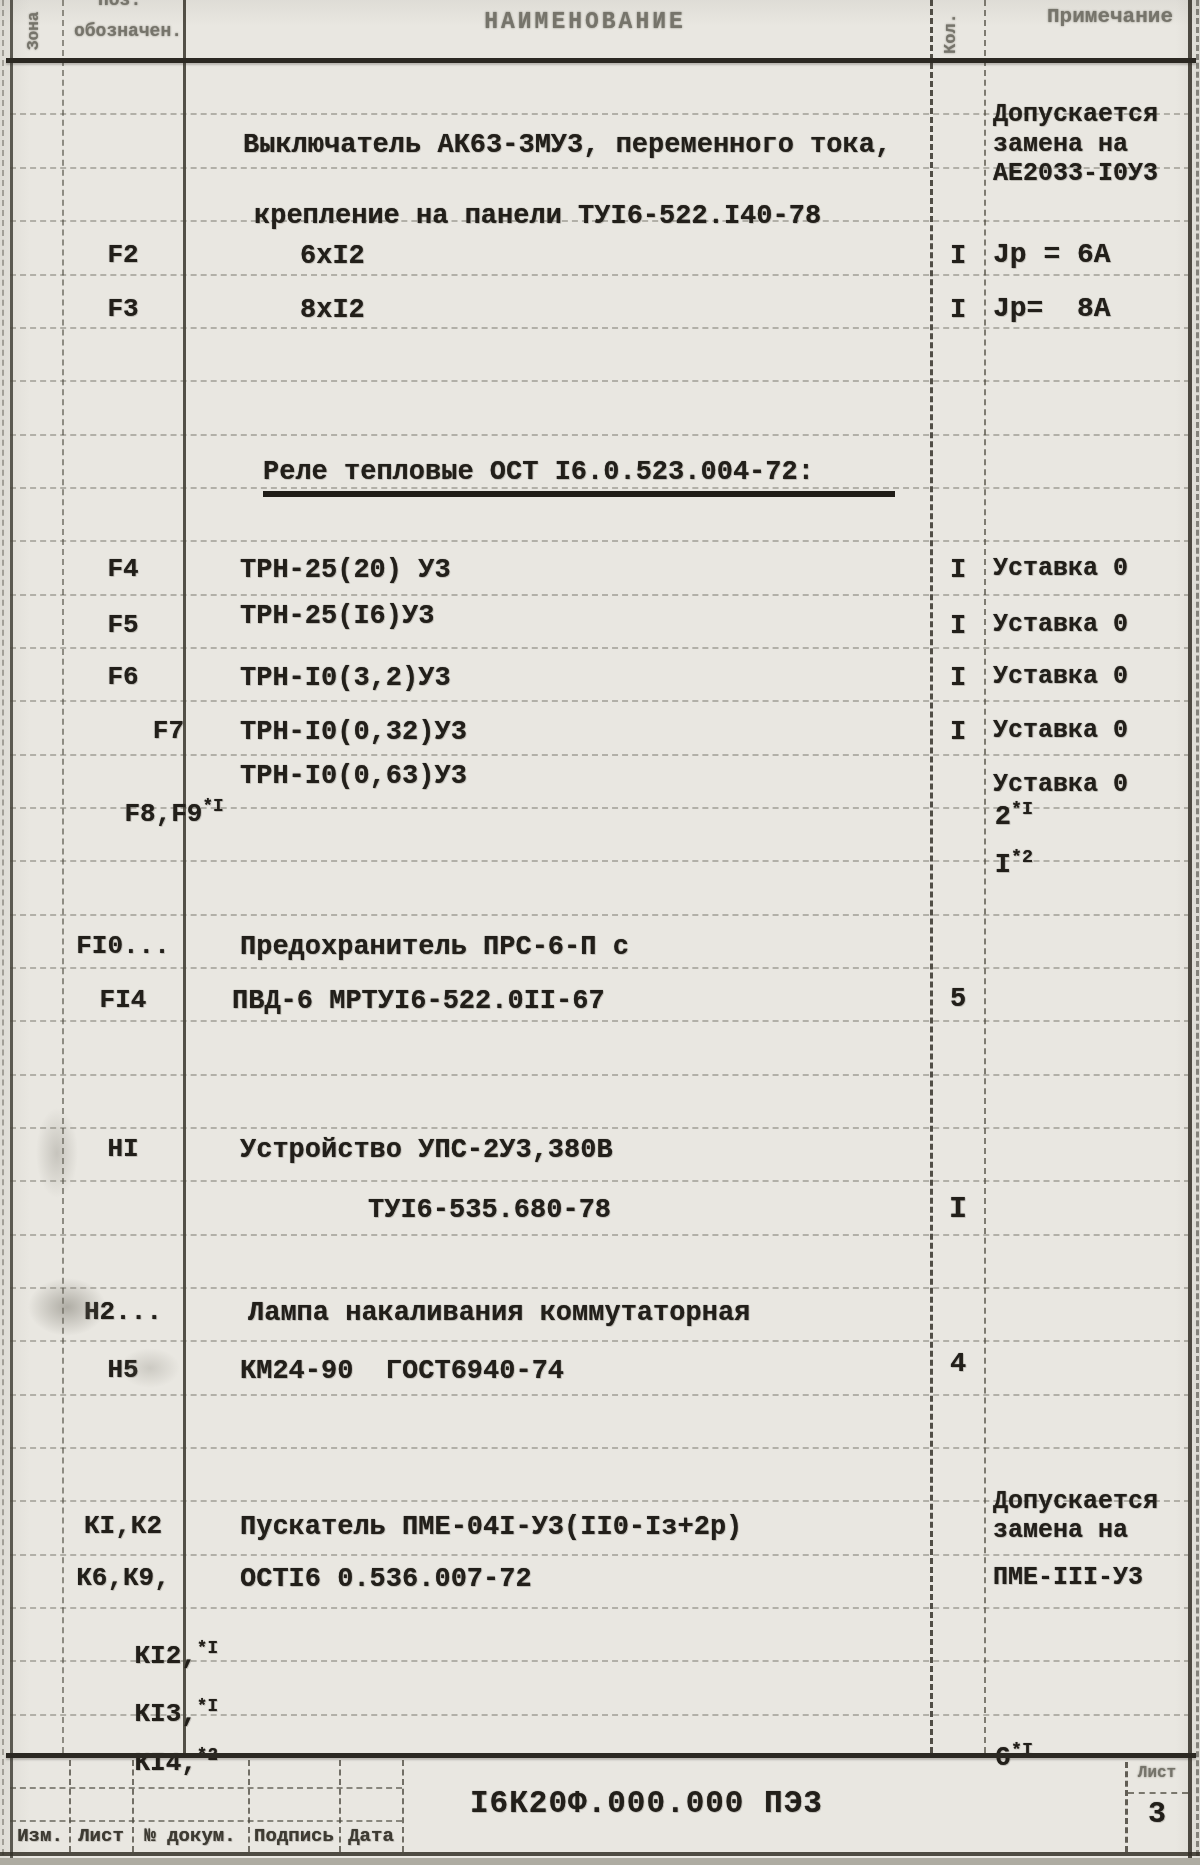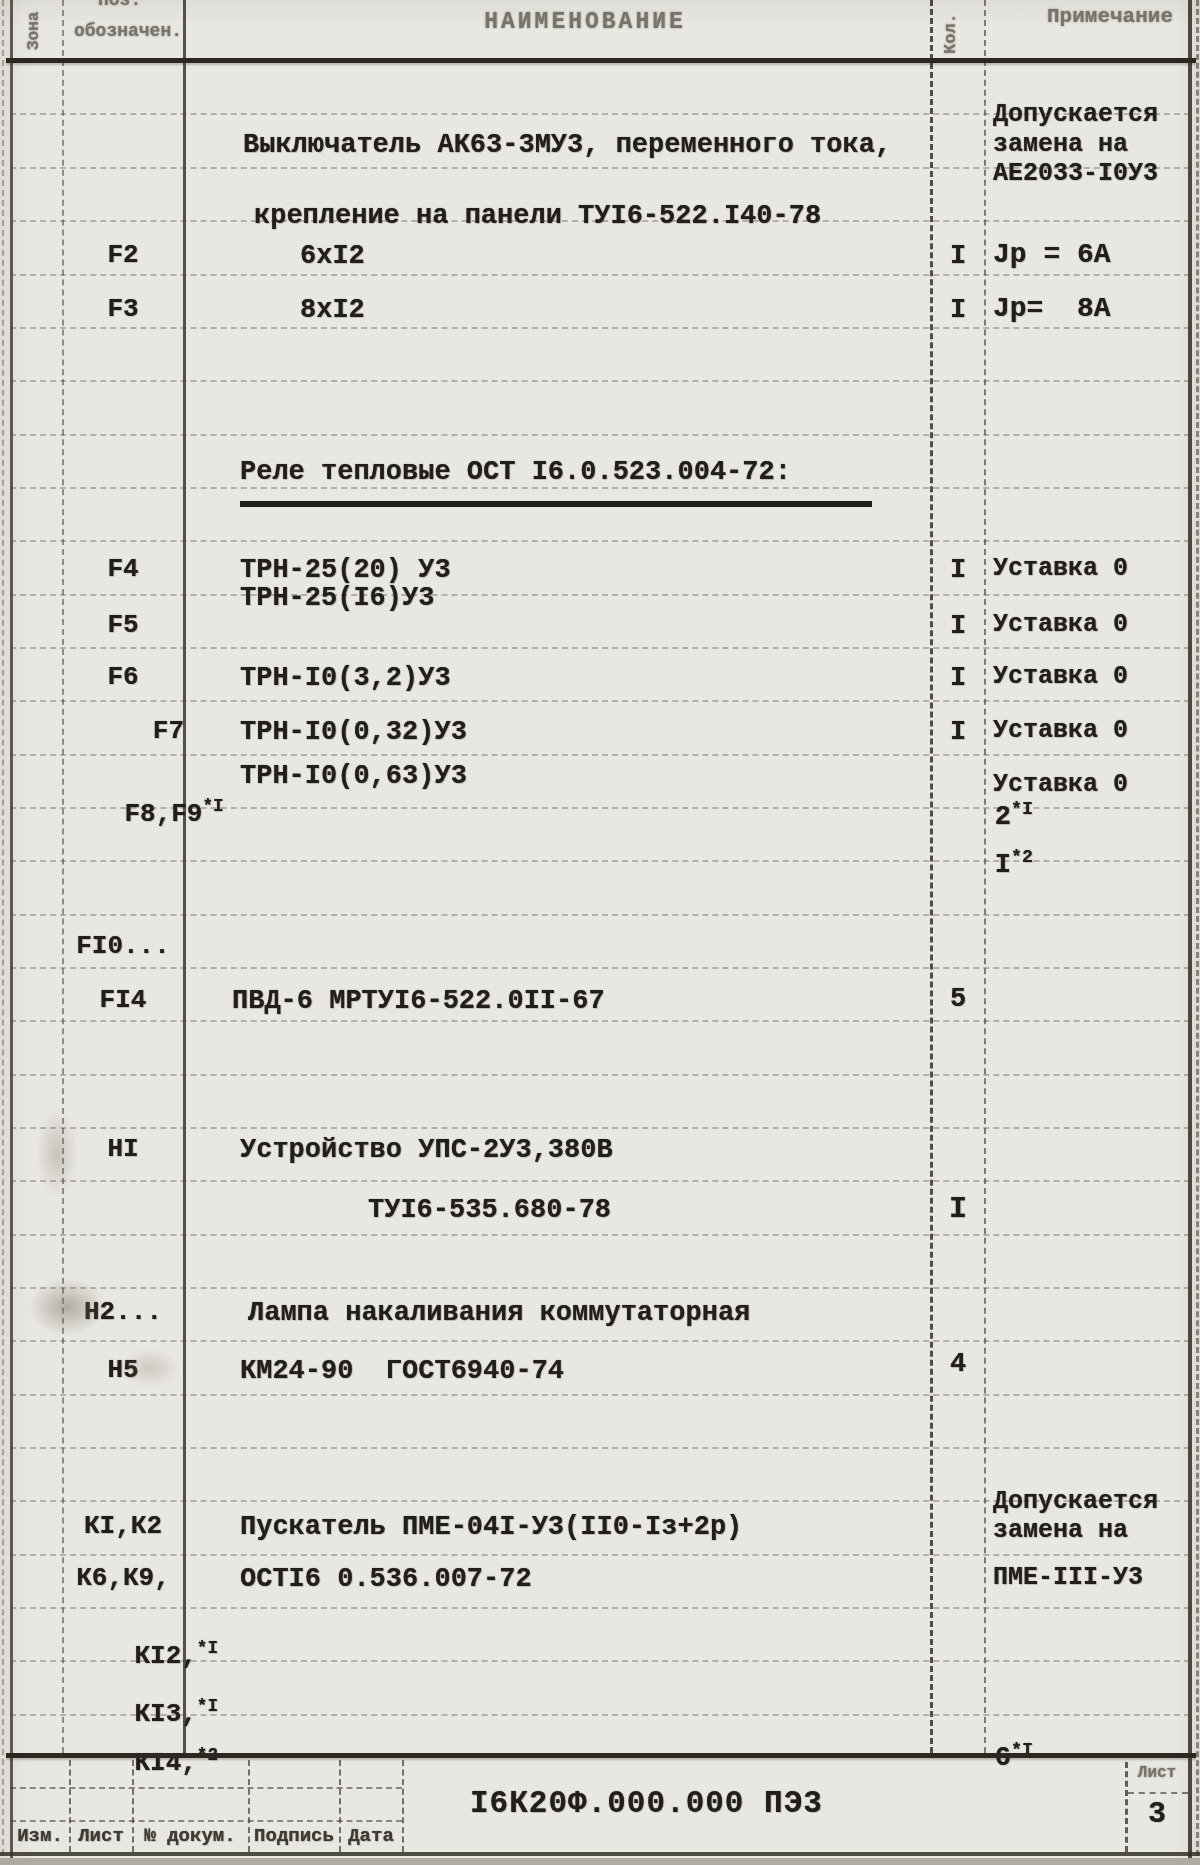--- a/index.html
+++ b/index.html
@@ -37,21 +37,21 @@
     color:var(--faded);
     text-shadow:0 0 2px rgba(110,108,98,.85);
     font-weight:700;
   }
   sup{font-size:.68em;letter-spacing:0;}
   .vline{position:absolute;width:0;}
   .hline{position:absolute;height:0;}
   .rule{position:absolute;left:10px;width:1180px;border-top:2px dashed rgba(72,69,58,.34);}
   .thick{position:absolute;left:6px;width:1190px;height:5px;background:#2b2822;box-shadow:0 2px 2px rgba(43,40,34,.25);}
   .rot{transform:rotate(-90deg);transform-origin:0 0;}
-  .underline-heavy{border-bottom:6px solid #201d17;padding-bottom:15px;}
+  .underline-heavy{border-bottom:6px solid #201d17;padding-bottom:5px;margin-left:23px;}
   .smudge{position:absolute;border-radius:50%;background:radial-gradient(closest-side,rgba(118,115,105,.5),rgba(118,115,105,0));}
 </style>
 </head>
 <body>
 
 <div class="page">
 
   <div class="vline" style="left:10px;top:0;height:1858px;border-left:3px solid rgba(58,55,46,.8);"></div>
   <div class="vline" style="left:62px;top:0;height:1753px;border-left:2px dashed rgba(94,91,80,.65);"></div>
   <div class="vline" style="left:183px;top:0;height:1753px;border-left:3px solid rgba(56,53,44,.85);"></div>
@@ -120,21 +120,21 @@
   <span class="t note" style="top:294px;font-size:28px;">Jр=  8А</span>
 
   <span class="t body27 underline-heavy" style="left:240px;top:458px;width:632px;">Реле тепловые ОСТ I6.0.523.004-72:</span>
 
   <span class="t pos" style="top:556px;">F4</span>
   <span class="t body27" style="left:240px;top:556px;">ТРН-25(20) У3</span>
   <span class="t qty" style="top:556px;">I</span>
   <span class="t note" style="top:556px;">Уставка 0</span>
 
   <span class="t pos" style="top:612px;">F5</span>
-  <span class="t body27" style="left:240px;top:584px;">ТРН-25(I6)У3</span>
+  <span class="t body27" style="left:240px;top:602px;">ТРН-25(I6)У3</span>
   <span class="t qty" style="top:612px;">I</span>
   <span class="t note" style="top:612px;">Уставка 0</span>
 
   <span class="t pos" style="top:664px;">F6</span>
   <span class="t body27" style="left:240px;top:664px;">ТРН-I0(3,2)У3</span>
   <span class="t qty" style="top:664px;">I</span>
   <span class="t note" style="top:664px;">Уставка 0</span>
 
   <span class="t pos" style="top:718px;text-align:right;">F7</span>
   <span class="t body27" style="left:240px;top:718px;">ТРН-I0(0,32)У3</span>
@@ -148,20 +148,21 @@
   <span class="t qty" style="top:772px;">
     <span>2</span><sup>*I</sup>
   </span>
   <span class="t note" style="top:772px;">Уставка 0</span>
 
   <span class="t qty" style="top:820px;">
     <span>I</span><sup>*2</sup>
   </span>
 
   <span class="t pos" style="top:933px;">FI0...</span>
+  <span class="t body27" style="left:240px;top:933px;">Предохранитель ПРС-6-П с</span>
 
   <span class="t pos" style="top:987px;">FI4</span>
   <span class="t body27" style="left:232px;top:987px;">ПВД-6 МРТУI6-522.0II-67</span>
   <span class="t qty" style="top:985px;">5</span>
 
   <span class="t pos" style="top:1136px;">НI</span>
   <span class="t body27" style="left:240px;top:1136px;">Устройство УПС-2У3,380В</span>
   <span class="t body27" style="left:368px;top:1196px;">ТУI6-535.680-78</span>
   <span class="t qty" style="top:1194px;font-size:30px;">I</span>
 

